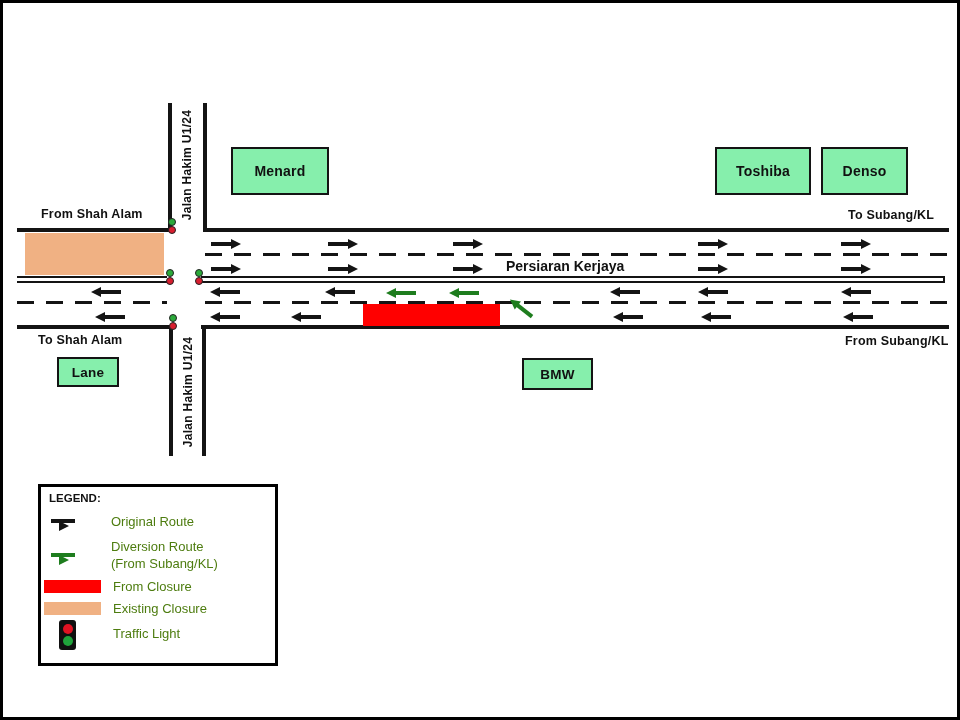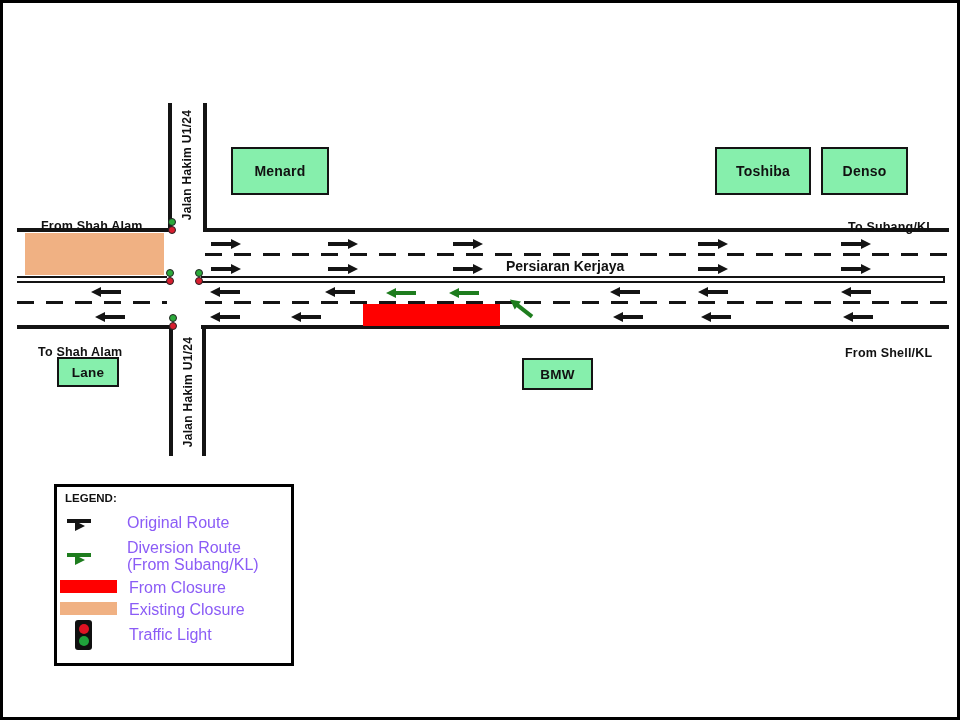--- a/index.html
+++ b/index.html
@@ -28,32 +28,32 @@
   .arr.g .sh { background:#1E7D1E; }
   .arr.g.w .hd { border-right-color:#1E7D1E; }
   .arr.g.e .hd { border-left-color:#1E7D1E; }
   
   .tl { position:absolute; width:9px; }
   .tl i { display:block; width:8px; height:8px; border-radius:50%;
           border:1px solid #222; box-sizing:border-box; margin-bottom:0px; }
   .tl .g { background:#2BA93A; }
   .tl .r { background:#D81E2F; }
   
-  .lbl { position:absolute; font-weight:bold; font-size:12.5px; white-space:nowrap; letter-spacing:.2px;margin-top:12px; }
+  .lbl { position:absolute; font-weight:bold; font-size:12.5px; white-space:nowrap; letter-spacing:.2px; }
   .roadname { position:absolute; font-weight:bold; font-size:14px; white-space:nowrap; }
   .vtext { position:absolute; font-weight:bold; font-size:12px; white-space:nowrap;
            transform:translate(-50%,-50%) rotate(-90deg); letter-spacing:.3px; }
   .bldg { position:absolute; border:2px solid #141414; background:#86efac; box-sizing:border-box;
           display:flex; align-items:center; justify-content:center;
           font-weight:bold; font-size:14px; letter-spacing:.2px; }
   
   #legend { position:absolute; left:35px; top:481px; width:240px; height:182px;
-            border:3px solid #000; box-sizing:border-box; background:#fff;margin-left:16px; }
+            border:3px solid #000; box-sizing:border-box; background:#fff; }
   #legend .hd { position:absolute; left:8px; top:5px; font-weight:bold; font-size:11.5px; }
-  .leg-lbl { position:absolute; font-size:16px; color:#8b5cf6; }
+  .leg-lbl { position:absolute; font-size:13px; color:#4d7c0f; }
   .sw { position:absolute; width:57px; height:13px; }
   .tl-leg { position:absolute; width:17px; height:30px; background:#101010; border-radius:3px;
             display:flex; flex-direction:column; align-items:center; justify-content:center; gap:2px; }
   .tl-leg i { display:block; width:10px; height:10px; border-radius:50%; }
   .tl-leg .r { background:#E01222; }
   .tl-leg .g { background:#1FA33B; }
 </style>
 </head>
 <body>
 
@@ -201,21 +201,21 @@
     </div>
   <div class="tl" style="left:166px;top:311px">
       <i class="g"></i>
       <i class="r"></i>
     </div>
 
   <div class="roadname" style="left:503px;top:255px">Persiaran Kerjaya</div>
   <div class="lbl" style="left:38px;top:204px">From Shah Alam</div>
   <div class="lbl" style="left:35px;top:330px">To Shah Alam</div>
   <div class="lbl" style="left:845px;top:205px">To Subang/KL</div>
-  <div class="lbl" style="left:842px;top:331px">From Shell/KL</div>
+  <div class="lbl" style="left:842px;top:331px">From Subang/KL</div>
 
   <div class="bldg" style="left:228px;top:144px;width:98px;height:48px">Menard</div>
   <div class="bldg" style="left:712px;top:144px;width:96px;height:48px">Toshiba</div>
   <div class="bldg" style="left:818px;top:144px;width:87px;height:48px">Denso</div>
   <div class="bldg" style="left:54px;top:354px;width:62px;height:30px;font-size:13.5px">Lane</div>
   <div class="bldg" style="left:519px;top:355px;width:71px;height:32px;font-size:13.5px">BMW</div>
 
   <div id="legend">
     <div class="hd">LEGEND:</div>
 

